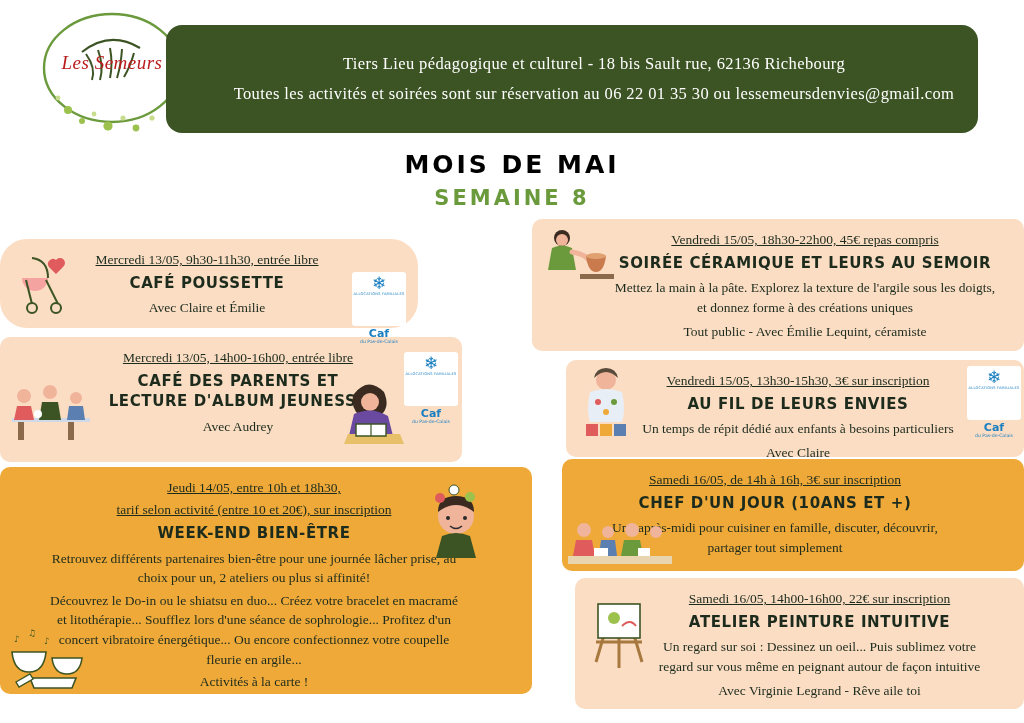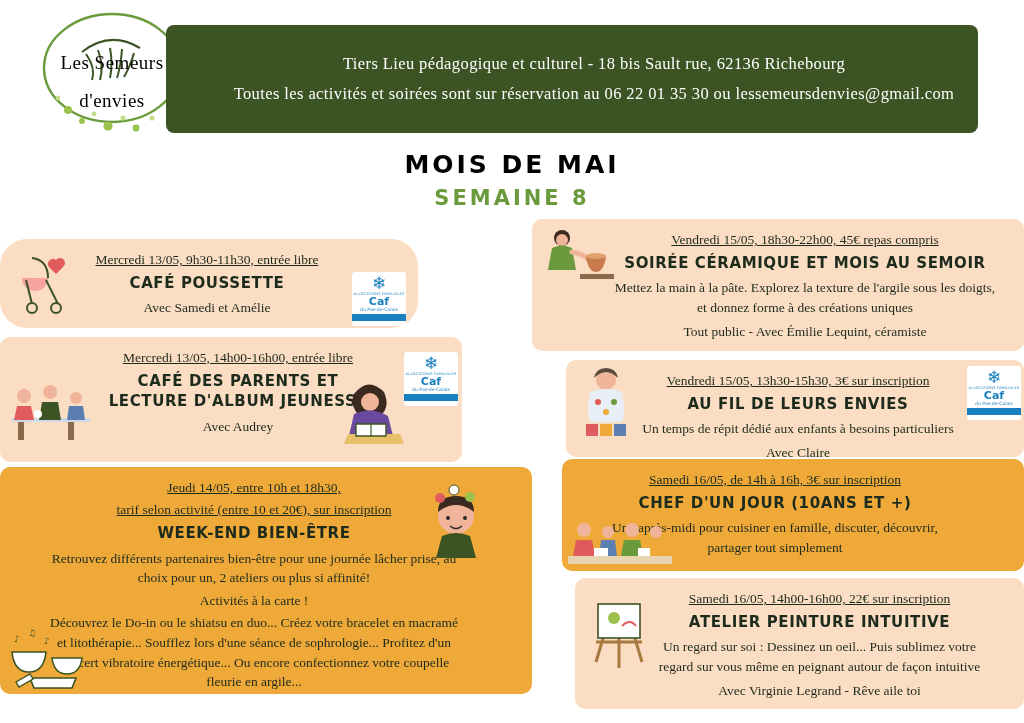--- a/index.html
+++ b/index.html
@@ -7,38 +7,38 @@
   body {
     width:1024px; height:723px; position:relative; overflow:hidden;
     background:#ffffff;
     font-family:"Liberation Serif", serif;
     color:#1d2b1d;
   }
 
   
   .header-bar{
     position:absolute; left:166px; top:25px; width:812px; height:108px;
-    background:#3c5424; border-radius:8px;
+    background:#3c5424; border-radius:16px;
     display:flex; flex-direction:column; align-items:center; justify-content:center;
     gap:10px;
     padding-left:44px;
   }
   .header-line{
     color:#ffffff; font-size:16.5px; letter-spacing:.4px; text-align:center;
     font-family:"Liberation Serif", serif;
   }
 
   
   .logo{
     position:absolute; left:24px; top:6px; width:176px; height:140px;
   }
   .logo svg{ display:block; }
   .logo-text{
     position:absolute; left:0; top:46px; width:176px; text-align:center;
-    font-family:"Liberation Serif", serif; color:#000000;
+    font-family:"Liberation Serif", serif; color:#b91c1c;font-style:italic;
   }
   .logo-text .l1{ display:block; font-size:19px; letter-spacing:.5px; }
   .logo-text .l2{ display:block; font-size:19px; letter-spacing:.5px; margin-top:16px;}
 
   
   .month-title{
     position:absolute; left:0; top:150px; width:1024px; text-align:center;
     font-family:"DejaVu Sans", sans-serif; font-weight:bold;
     font-size:25px; letter-spacing:3px; color:#000000;
   }
@@ -92,21 +92,21 @@
 
   
   .caf{
     position:absolute; width:54px; height:54px; background:#ffffff;
     border-radius:3px; z-index:4;
     display:flex; flex-direction:column; align-items:center; justify-content:flex-start;
     padding-top:3px;
   }
   .caf .snow{ color:#1a7fc1; font-size:17px; line-height:17px; }
   .caf .t1{ font-family:"DejaVu Sans", sans-serif; font-size:3.6px; color:#1a7fc1; letter-spacing:.2px;}
-  .caf .cafbig{ font-family:"DejaVu Sans", sans-serif; font-weight:bold; font-size:11px; color:#1a7fc1; line-height:11px;}
+  .caf .cafbig{ font-family:"DejaVu Sans", sans-serif; font-weight:bold; font-size:11px; color:#1a7fc1; line-height:11px;margin-top:32px;}
   .caf .t2{ font-family:"DejaVu Sans", sans-serif; font-size:4.6px; color:#1a7fc1; }
   .caf .bluebar{ width:100%; height:7px; background:#1a7fc1; margin-top:2px; }
 
   #caf-1{ left:352px; top:272px; }
   #caf-2{ left:404px; top:352px; }
   #caf-3{ left:967px; top:366px; }
 
   
   .art{ position:absolute; z-index:3; }
 
@@ -144,37 +144,36 @@
     <circle cx="58" cy="115" r="3" fill="#9cc24d"></circle>
     <circle cx="70" cy="108" r="2.4" fill="#c8dc8e"></circle>
     <circle cx="84" cy="120" r="4.6" fill="#9cc24d"></circle>
     <circle cx="99" cy="112" r="2.6" fill="#c8dc8e"></circle>
     <circle cx="112" cy="122" r="3.4" fill="#9cc24d"></circle>
     <circle cx="128" cy="112" r="2.6" fill="#c8dc8e"></circle>
     <circle cx="34" cy="92" r="2.4" fill="#c8dc8e"></circle>
   </svg>
   <div class="logo-text">
     <span class="l1">Les Semeurs</span>
-    <span class="l2">d'envies</span>
   </div>
 </div>
 
 <div class="header-bar">
   <div class="header-line">Tiers Lieu pédagogique et culturel - 18 bis Sault rue, 62136 Richebourg</div>
   <div class="header-line">Toutes les activités et soirées sont sur réservation au 06 22 01 35 30 ou lessemeursdenvies@gmail.com</div>
 </div>
 
 <div class="month-title">MOIS DE MAI</div>
 <div class="week-title">SEMAINE 8</div>
 
 <div class="card peach" id="card-cafe-poussette">
   <div class="body">
     <div class="when">Mercredi 13/05, 9h30-11h30, entrée libre</div>
     <div class="name">CAFÉ POUSSETTE</div>
-    <div class="with">Avec Samedi et Amélie</div>
+    <div class="with">Avec Claire et Émilie</div>
   </div>
 </div>
 <svg class="art" id="art-stroller" viewBox="0 0 56 72">
   <path d="M8 30 h26 a13 13 0 0 1 -26 0 z" fill="#f4a3a0"></path>
   <path d="M34 30 q0 -18 -16 -20" fill="none" stroke="#3c5424" stroke-width="2"></path>
   <line x1="32" y1="32" x2="44" y2="56" stroke="#3c5424" stroke-width="2"></line>
   <line x1="12" y1="32" x2="18" y2="56" stroke="#3c5424" stroke-width="2"></line>
   <circle cx="18" cy="60" r="5" fill="none" stroke="#3c5424" stroke-width="2"></circle>
   <circle cx="42" cy="60" r="5" fill="none" stroke="#3c5424" stroke-width="2"></circle>
   <path d="M42 12 a5 5 0 1 1 7 7 l-7 7 l-7 -7 a5 5 0 0 1 7 -7 z" fill="#e05b5b"></path>
@@ -221,22 +220,22 @@
   <div class="t2">du Pas-de-Calais</div>
   <div class="bluebar"></div>
 </div>
 
 <div class="card orange" id="card-weekend">
   <div class="body">
     <div class="when">Jeudi 14/05, entre 10h et 18h30,</div>
     <div class="when">tarif selon activité (entre 10 et 20€), sur inscription</div>
     <div class="name">WEEK-END BIEN-ÊTRE</div>
     <div class="desc">Retrouvez différents partenaires bien-être pour une journée lâcher prise, au choix pour un, 2 ateliers ou plus si affinité!</div>
+    <div class="desc">Découvrez le Do-in ou le shiatsu en duo... Créez votre bracelet en macramé et litothérapie... Soufflez lors d'une séance de sophrologie... Profitez d'un concert vibratoire énergétique... Ou encore confectionnez votre coupelle fleurie en argile...</div>
     <div class="desc">Activités à la carte !</div>
-    <div class="desc">Découvrez le Do-in ou le shiatsu en duo... Créez votre bracelet en macramé et litothérapie... Soufflez lors d'une séance de sophrologie... Profitez d'un concert vibratoire énergétique... Ou encore confectionnez votre coupelle fleurie en argile...</div>
   </div>
 </div>
 <svg class="art" id="art-wellness" viewBox="0 0 72 78">
   <circle cx="36" cy="36" r="18" fill="#f0b49a"></circle>
   <path d="M18 32 q18 -14 36 0 q0 -16 -18 -16 q-18 0 -18 16 z" fill="#3b2a20"></path>
   <circle cx="20" cy="18" r="5" fill="#e05b5b"></circle>
   <circle cx="34" cy="10" r="5" fill="#ffffff" stroke="#3c5424" stroke-width="1"></circle>
   <circle cx="50" cy="17" r="5" fill="#9cc24d"></circle>
   <circle cx="28" cy="38" r="2" fill="#2a2a2a"></circle>
   <circle cx="45" cy="38" r="2" fill="#2a2a2a"></circle>
@@ -249,21 +248,21 @@
   <path d="M22 56 h46 l-4 10 h-38 z" fill="#ffffff" stroke="#3c5424" stroke-width="1.6"></path>
   <path d="M8 60 l14 -8 l3 5 l-14 8 z" fill="#ffffff" stroke="#3c5424" stroke-width="1.4"></path>
   <text x="6" y="20" font-size="9" fill="#3c5424" font-family="DejaVu Sans, sans-serif">♪</text>
   <text x="20" y="14" font-size="9" fill="#3c5424" font-family="DejaVu Sans, sans-serif">♫</text>
   <text x="36" y="22" font-size="9" fill="#3c5424" font-family="DejaVu Sans, sans-serif">♪</text>
 </svg>
 
 <div class="card peach" id="card-ceramique">
   <div class="body">
     <div class="when">Vendredi 15/05, 18h30-22h00, 45€ repas compris</div>
-    <div class="name">SOIRÉE CÉRAMIQUE ET MOIS AU SEMOIR</div>
+    <div class="name">SOIRÉE CÉRAMIQUE ET LEURS AU SEMOIR</div>
     <div class="desc">Mettez la main à la pâte. Explorez la texture de l'argile sous les doigts, et donnez forme à des créations uniques</div>
     <div class="with">Tout public - Avec Émilie Lequint, céramiste</div>
   </div>
 </div>
 <svg class="art" id="art-potter" viewBox="0 0 74 62">
   <circle cx="22" cy="12" r="8" fill="#3b2a20"></circle>
   <circle cx="22" cy="14" r="6" fill="#f0b49a"></circle>
   <path d="M12 22 q10 -5 20 0 l4 22 h-28 z" fill="#6a9a3b"></path>
   <path d="M32 26 q14 2 18 10" fill="none" stroke="#f0b49a" stroke-width="5" stroke-linecap="round"></path>
   <path d="M46 30 h20 q-2 16 -10 16 q-8 0 -10 -16 z" fill="#c97b4e"></path>

